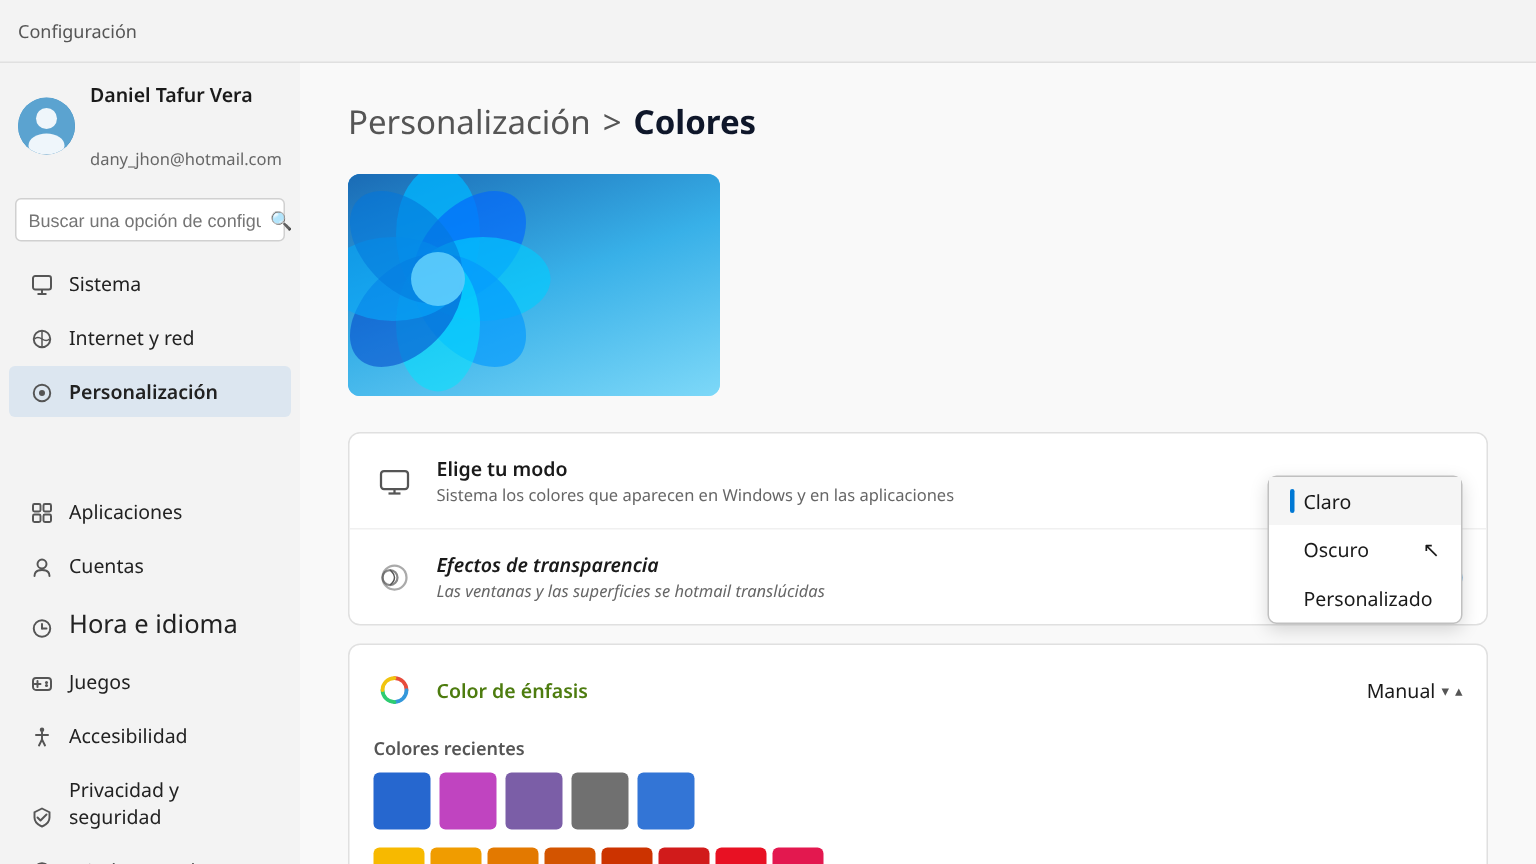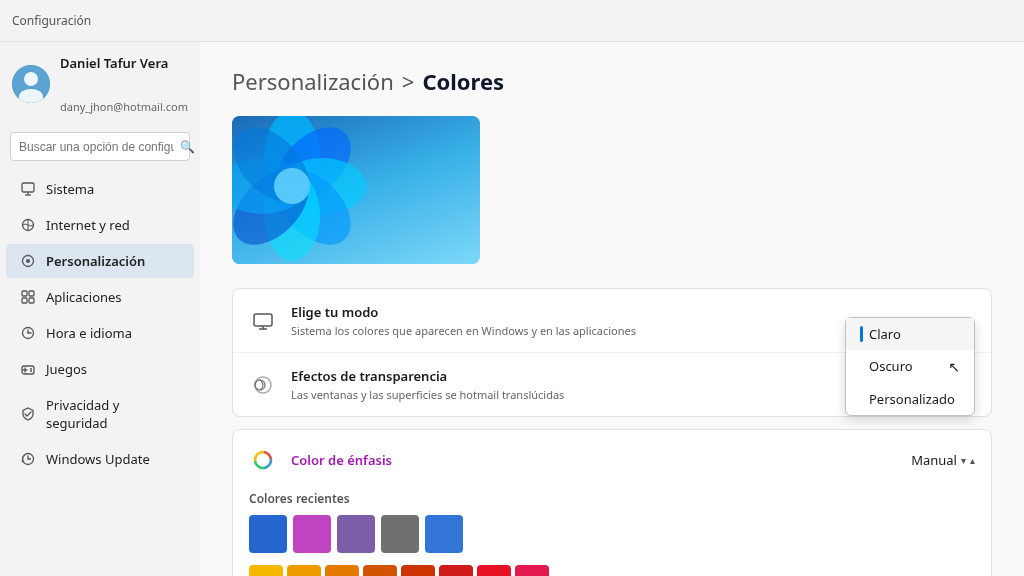--- a/index.html
+++ b/index.html
@@ -104,21 +104,21 @@
     }
 
     .nav-items {
       display: flex;
       flex-direction: column;
       margin-top: 4px;
     }
 
     .nav-item {
       display: flex;
-      align-items: center;
+      align-items: flex-end;
       padding: 8px 14px;
       gap: 10px;
       cursor: pointer;
       font-size: 13px;
       color: #222;
       border-radius: 4px;
       margin: 1px 6px;
       position: relative;
     }
 
@@ -225,20 +225,21 @@
       display: flex;
       align-items: center;
       padding: 14px 16px;
       gap: 14px;
       border-bottom: 1px solid #f0f0f0;
       position: relative;
     }
 
     .settings-row:last-child {
       border-bottom: none;
+      font-style: italic;
     }
 
     .row-icon {
       width: 28px;
       height: 28px;
       display: flex;
       align-items: center;
       justify-content: center;
       flex-shrink: 0;
       font-size: 18px;
@@ -336,21 +337,21 @@
     .color-section-header {
       display: flex;
       align-items: center;
       gap: 14px;
       margin-bottom: 16px;
     }
 
     .color-section-title {
       font-size: 13px;
       font-weight: 600;
-      color: #a21caf;
+      color: #4d7c0f;
       flex: 1;
     }
 
     .manual-dropdown {
       display: flex;
       align-items: center;
       gap: 4px;
       font-size: 13px;
       color: #1a1a1a;
       cursor: pointer;
@@ -476,43 +477,64 @@
         </div>
         <div class="nav-item">
           <span class="nav-icon">
             <svg width="14" height="14" viewBox="0 0 14 14" fill="none">
               <rect x="1" y="1" width="5" height="5" rx="1" stroke="#555" stroke-width="1.3" fill="none"></rect>
               <rect x="8" y="1" width="5" height="5" rx="1" stroke="#555" stroke-width="1.3" fill="none"></rect>
               <rect x="1" y="8" width="5" height="5" rx="1" stroke="#555" stroke-width="1.3" fill="none"></rect>
               <rect x="8" y="8" width="5" height="5" rx="1" stroke="#555" stroke-width="1.3" fill="none"></rect>
             </svg>
           </span>
-          <span style="font-size: 13px;">Aplicaciones</span>
+          <span style="font-size: 13px; margin-top: 44px;">Aplicaciones</span>
+        </div>
+        <div class="nav-item">
+          <span class="nav-icon">
+            <svg width="14" height="14" viewBox="0 0 14 14" fill="none">
+              <circle cx="7" cy="5" r="3" stroke="#555" stroke-width="1.3" fill="none"></circle>
+              <path d="M2 13 Q2 9 7 9 Q12 9 12 13" stroke="#555" stroke-width="1.3" fill="none" stroke-linecap="round"></path>
+            </svg>
+          </span>
+          <span style="font-size: 13px;">Cuentas</span>
         </div>
         <div class="nav-item">
           <span class="nav-icon">
             <svg width="14" height="14" viewBox="0 0 14 14" fill="none">
               <circle cx="7" cy="7" r="5.5" stroke="#555" stroke-width="1.3" fill="none"></circle>
               <line x1="7" y1="4" x2="7" y2="7" stroke="#555" stroke-width="1.3" stroke-linecap="round"></line>
               <line x1="7" y1="7" x2="10" y2="7" stroke="#555" stroke-width="1.3" stroke-linecap="round"></line>
             </svg>
           </span>
-          <span style="font-size: 13px;">Hora e idioma</span>
+          <span style="font-size: 17px;">Hora e idioma</span>
         </div>
         <div class="nav-item">
           <span class="nav-icon">
             <svg width="14" height="14" viewBox="0 0 14 14" fill="none">
               <rect x="1" y="4" width="12" height="8" rx="2" stroke="#555" stroke-width="1.3" fill="none"></rect>
               <line x1="4" y1="6" x2="4" y2="10" stroke="#555" stroke-width="1.3" stroke-linecap="round"></line>
               <line x1="2" y1="8" x2="6" y2="8" stroke="#555" stroke-width="1.3" stroke-linecap="round"></line>
               <circle cx="10" cy="7" r="1" fill="#555"></circle>
               <circle cx="10" cy="9" r="1" fill="#555"></circle>
             </svg>
           </span>
           <span style="font-size: 13px;">Juegos</span>
+        </div>
+        <div class="nav-item">
+          <span class="nav-icon">
+            <svg width="14" height="14" viewBox="0 0 14 14" fill="none">
+              <circle cx="7" cy="2.5" r="1.5" fill="#555"></circle>
+              <line x1="7" y1="4" x2="7" y2="9" stroke="#555" stroke-width="1.3" stroke-linecap="round"></line>
+              <line x1="3" y1="6" x2="11" y2="6" stroke="#555" stroke-width="1.3" stroke-linecap="round"></line>
+              <line x1="7" y1="9" x2="5" y2="13" stroke="#555" stroke-width="1.3" stroke-linecap="round"></line>
+              <line x1="7" y1="9" x2="9" y2="13" stroke="#555" stroke-width="1.3" stroke-linecap="round"></line>
+            </svg>
+          </span>
+          <span style="font-size: 13px;">Accesibilidad</span>
         </div>
         <div class="nav-item">
           <span class="nav-icon">
             <svg width="14" height="14" viewBox="0 0 14 14" fill="none">
               <path d="M7 1 L12 3.5 L12 7 Q12 11 7 13 Q2 11 2 7 L2 3.5 Z" stroke="#555" stroke-width="1.3" fill="none"></path>
               <polyline points="4,7 6,9 10,5" stroke="#555" stroke-width="1.3" stroke-linecap="round" stroke-linejoin="round" fill="none"></polyline>
             </svg>
           </span>
           <span style="font-size: 13px;">Privacidad y seguridad</span>
         </div>

